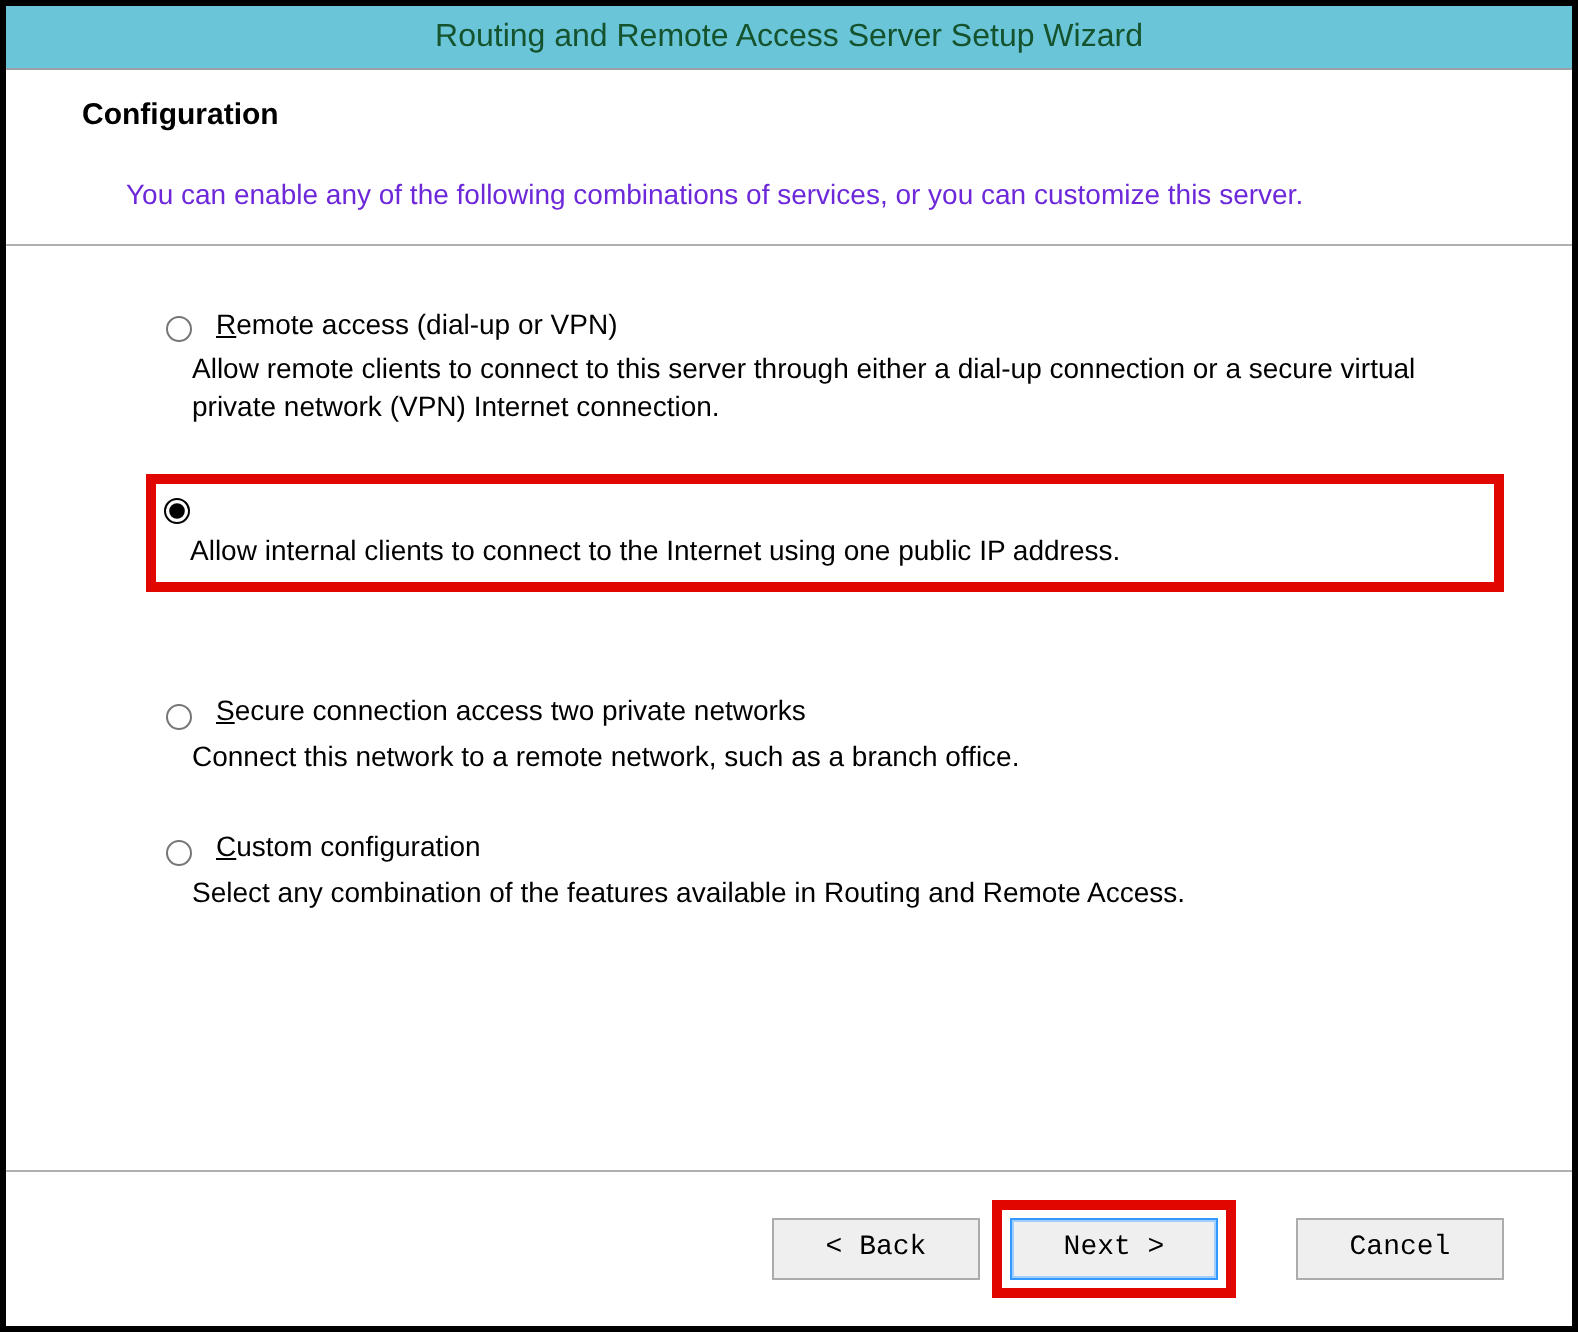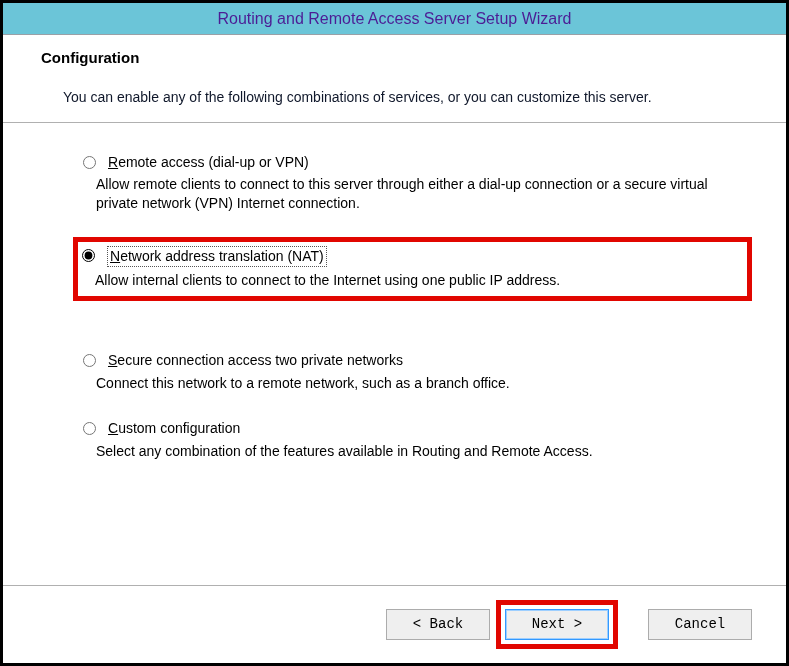--- a/index.html
+++ b/index.html
@@ -18,40 +18,40 @@
     .window {
       width: 789px;
       height: 666px;
       border: 3px solid #000;
       background: #fff;
       display: flex;
       flex-direction: column;
     }
     .titlebar {
       background: #6bc5d8;
-      color: #4c1d95;
+      color: #14532d;
       height: 32px;
       display: flex;
       align-items: center;
       justify-content: center;
       font-size: 16px;
       border-bottom: 1px solid #9aa0a6;
     }
     .header {
       background: #fff;
       padding: 14px 30px 14px 38px;
     }
     .header-title {
       font-weight: bold;
       font-size: 15px;
       margin-bottom: 22px;
     }
     .header-desc {
       font-size: 14px;
-      color: #0f172a;
+      color: #6d28d9;
       padding-left: 22px;
       line-height: 1.4;
       max-width: 640px;
     }
     .divider {
       border: none;
       border-top: 1px solid #b0b0b0;
       margin: 0;
     }
     .content {
@@ -60,21 +60,21 @@
       padding: 28px 40px 10px 78px;
       overflow: hidden;
     }
     .option {
       position: relative;
       margin-bottom: 22px;
       padding: 2px 4px 2px 2px;
     }
     .option-row {
       display: flex;
-      align-items: flex-start;
+      align-items: flex-end;
     }
     .radio {
       width: 13px;
       height: 13px;
       margin-top: 3px;
       margin-right: 12px;
       flex-shrink: 0;
       accent-color: #000;
     }
     .option-label {
@@ -164,21 +164,20 @@
       <div class="option-row">
         <input type="radio" name="config" class="radio" style="">
         <label class="option-label"><span class="underline">R</span><span>emote access (dial-up or VPN)</span></label>
       </div>
       <div class="option-desc">Allow remote clients to connect to this server through either a dial-up connection or a secure virtual private network (VPN) Internet connection.</div>
     </div>
 
     <div class="option highlight-box">
       <div class="option-row">
         <input type="radio" name="config" class="radio" checked="" style="">
-        <label class="option-label"><span class="focus-dotted"><span class="underline">N</span><span>etwork address translation (NAT)</span></span></label>
       </div>
       <div class="option-desc">Allow internal clients to connect to the Internet using one public IP address.</div>
     </div>
 
     <div class="option">
     </div>
 
     <div class="option">
       <div class="option-row">
         <input type="radio" name="config" class="radio" style="">

